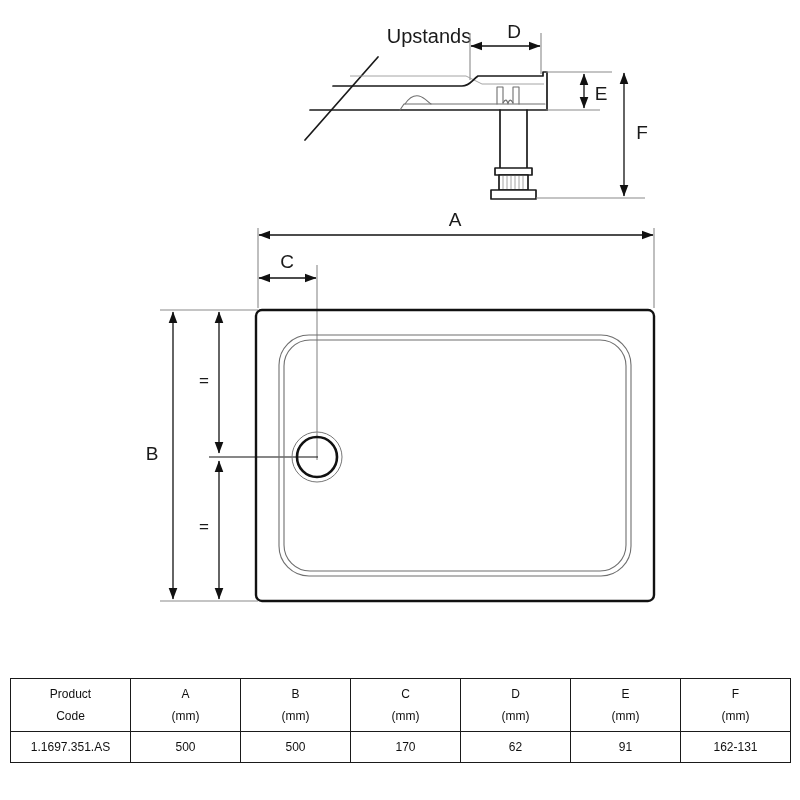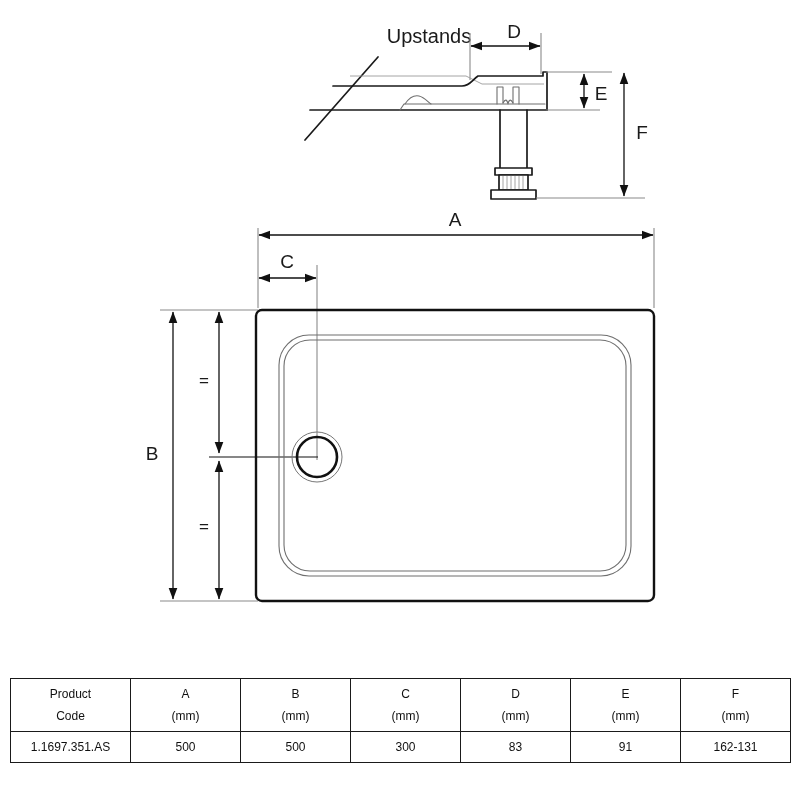--- a/index.html
+++ b/index.html
@@ -288,20 +288,20 @@
           <span>F</span>
           <span class="unit-line">(mm)</span>
         </th>
       </tr>
     </thead>
     <tbody>
       <tr>
         <td>1.1697.351.AS</td>
         <td>500</td>
         <td>500</td>
-        <td>300</td>
-        <td>83</td>
+        <td>170</td>
+        <td>62</td>
         <td>91</td>
         <td>162-131</td>
       </tr>
     </tbody>
   </table>
 </div>
 
 </body></html>

